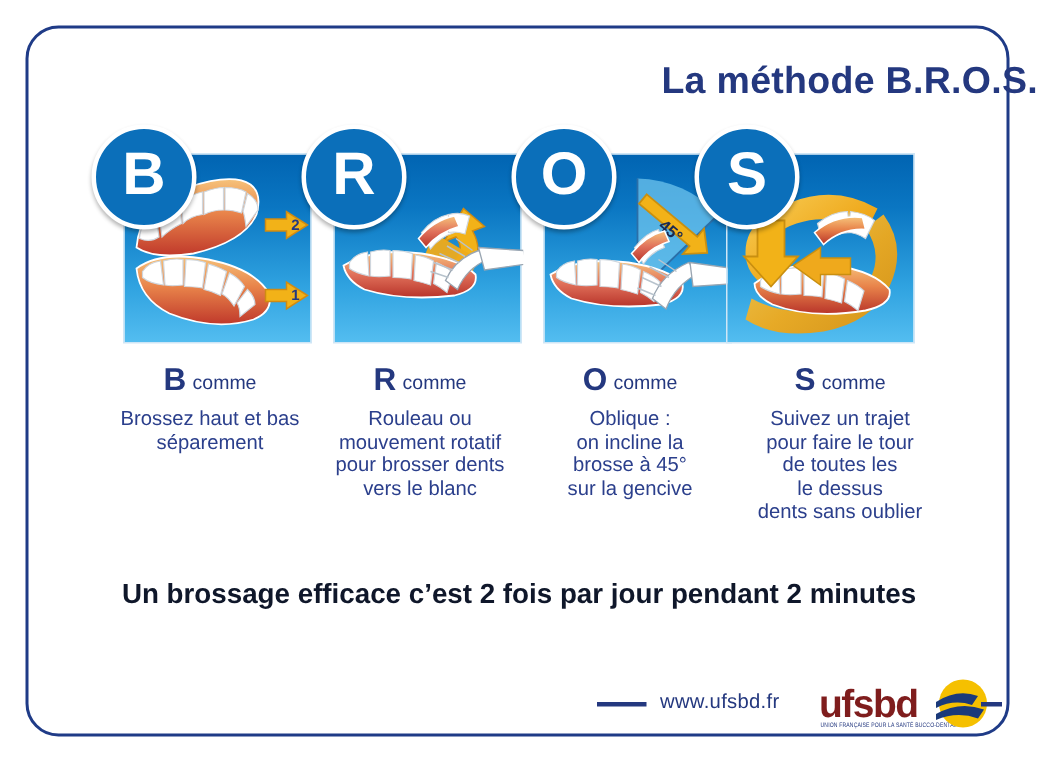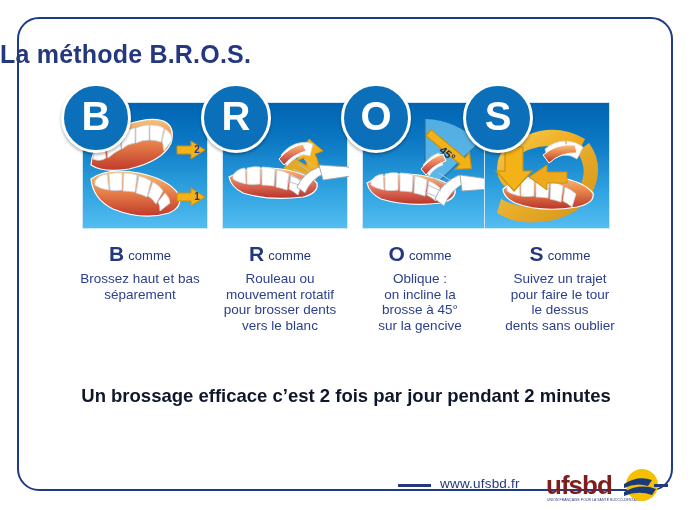--- a/index.html
+++ b/index.html
@@ -21,21 +21,21 @@
     border:2px solid #1f3b87;
     border-radius:22px;
     box-sizing:border-box;
     pointer-events:none;
   }
 
   
   .title{
     position:absolute;
     left:0;top:40px;width:692px;
-    text-align:left;
+    text-align:right;
     font-size:25px;
     font-weight:bold;
     color:#24387f;
     letter-spacing:0.2px;
   }
 
   
   .panels{
     position:absolute;
     left:82px;top:102px;
@@ -111,21 +111,21 @@
     left:0;top:385px;width:692px;
     text-align:center;
     font-size:18.5px;
     font-weight:bold;
     color:#0f172a;
   }
 
   
   .footer{
     position:absolute;
-    left:398px;top:468px;
+    left:398px;top:452px;
     width:262px;height:42px;
   }
   .foot-dash{
     position:absolute;left:0px;top:16px;
     width:33px;height:3px;background:#24387f;
   }
   .foot-url{
     position:absolute;left:42px;top:8px;
     font-size:13.5px;color:#24387f;
     letter-spacing:0.2px;
@@ -401,20 +401,21 @@
   </div>
 
   <div class="caption c4">
     <div class="cap-head">
       <span class="big">S</span>
       <span class="comme">comme</span>
     </div>
     <div class="cap-body">
       <div>Suivez un trajet</div>
       <div>pour faire le tour</div>
+      <div>de toutes les</div>
       <div>le dessus</div>
       <div>dents sans oublier</div>
     </div>
   </div>
 
   <div class="tagline">Un brossage efficace c’est 2 fois par jour pendant 2 minutes</div>
 
   <div class="footer">
     <div class="foot-dash"></div>
     <div class="foot-url">www.ufsbd.fr</div>

